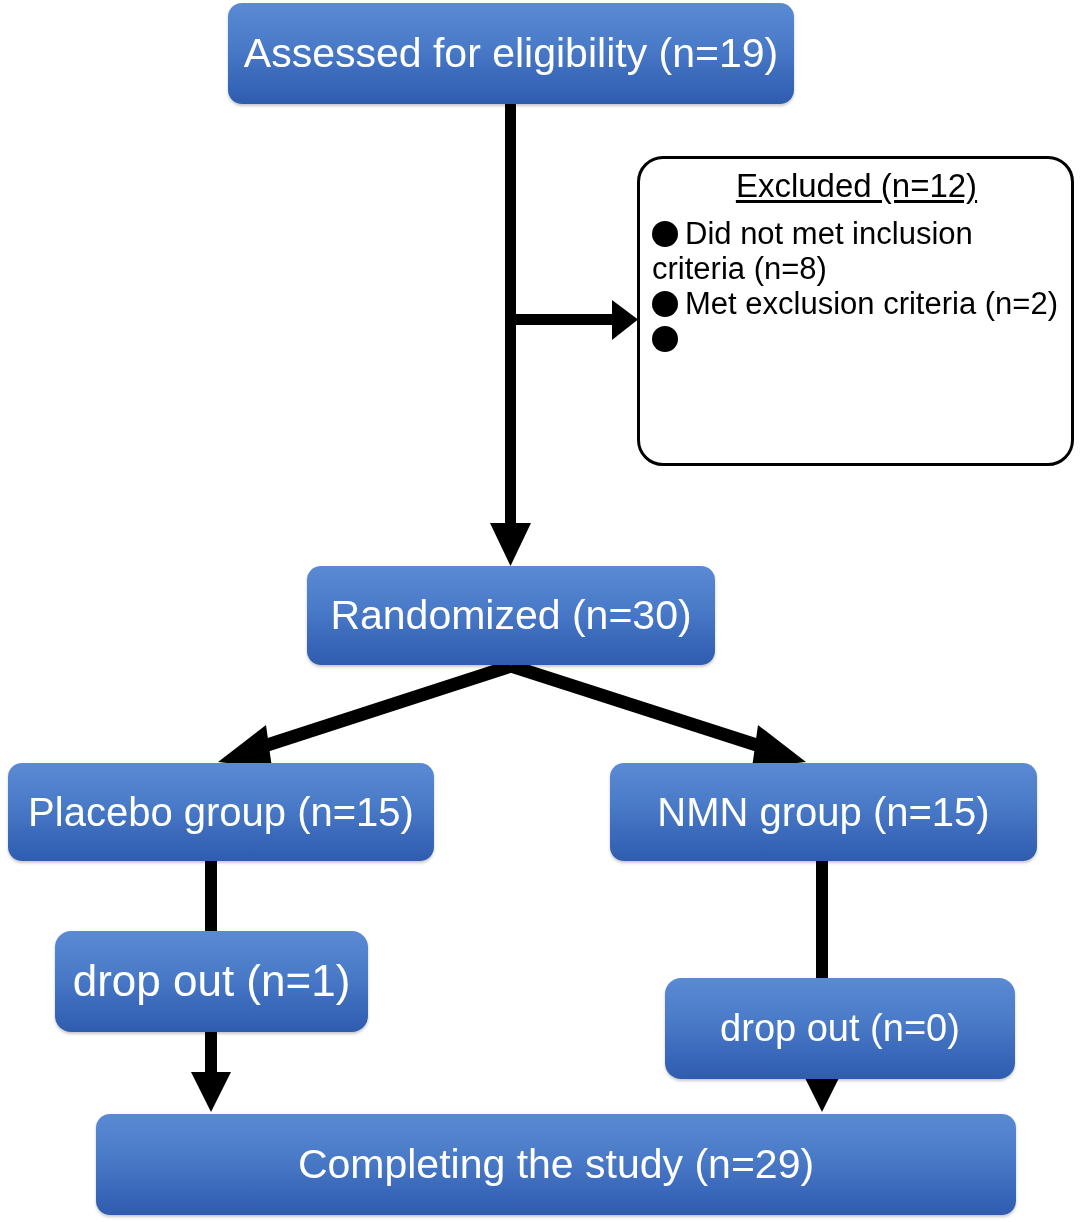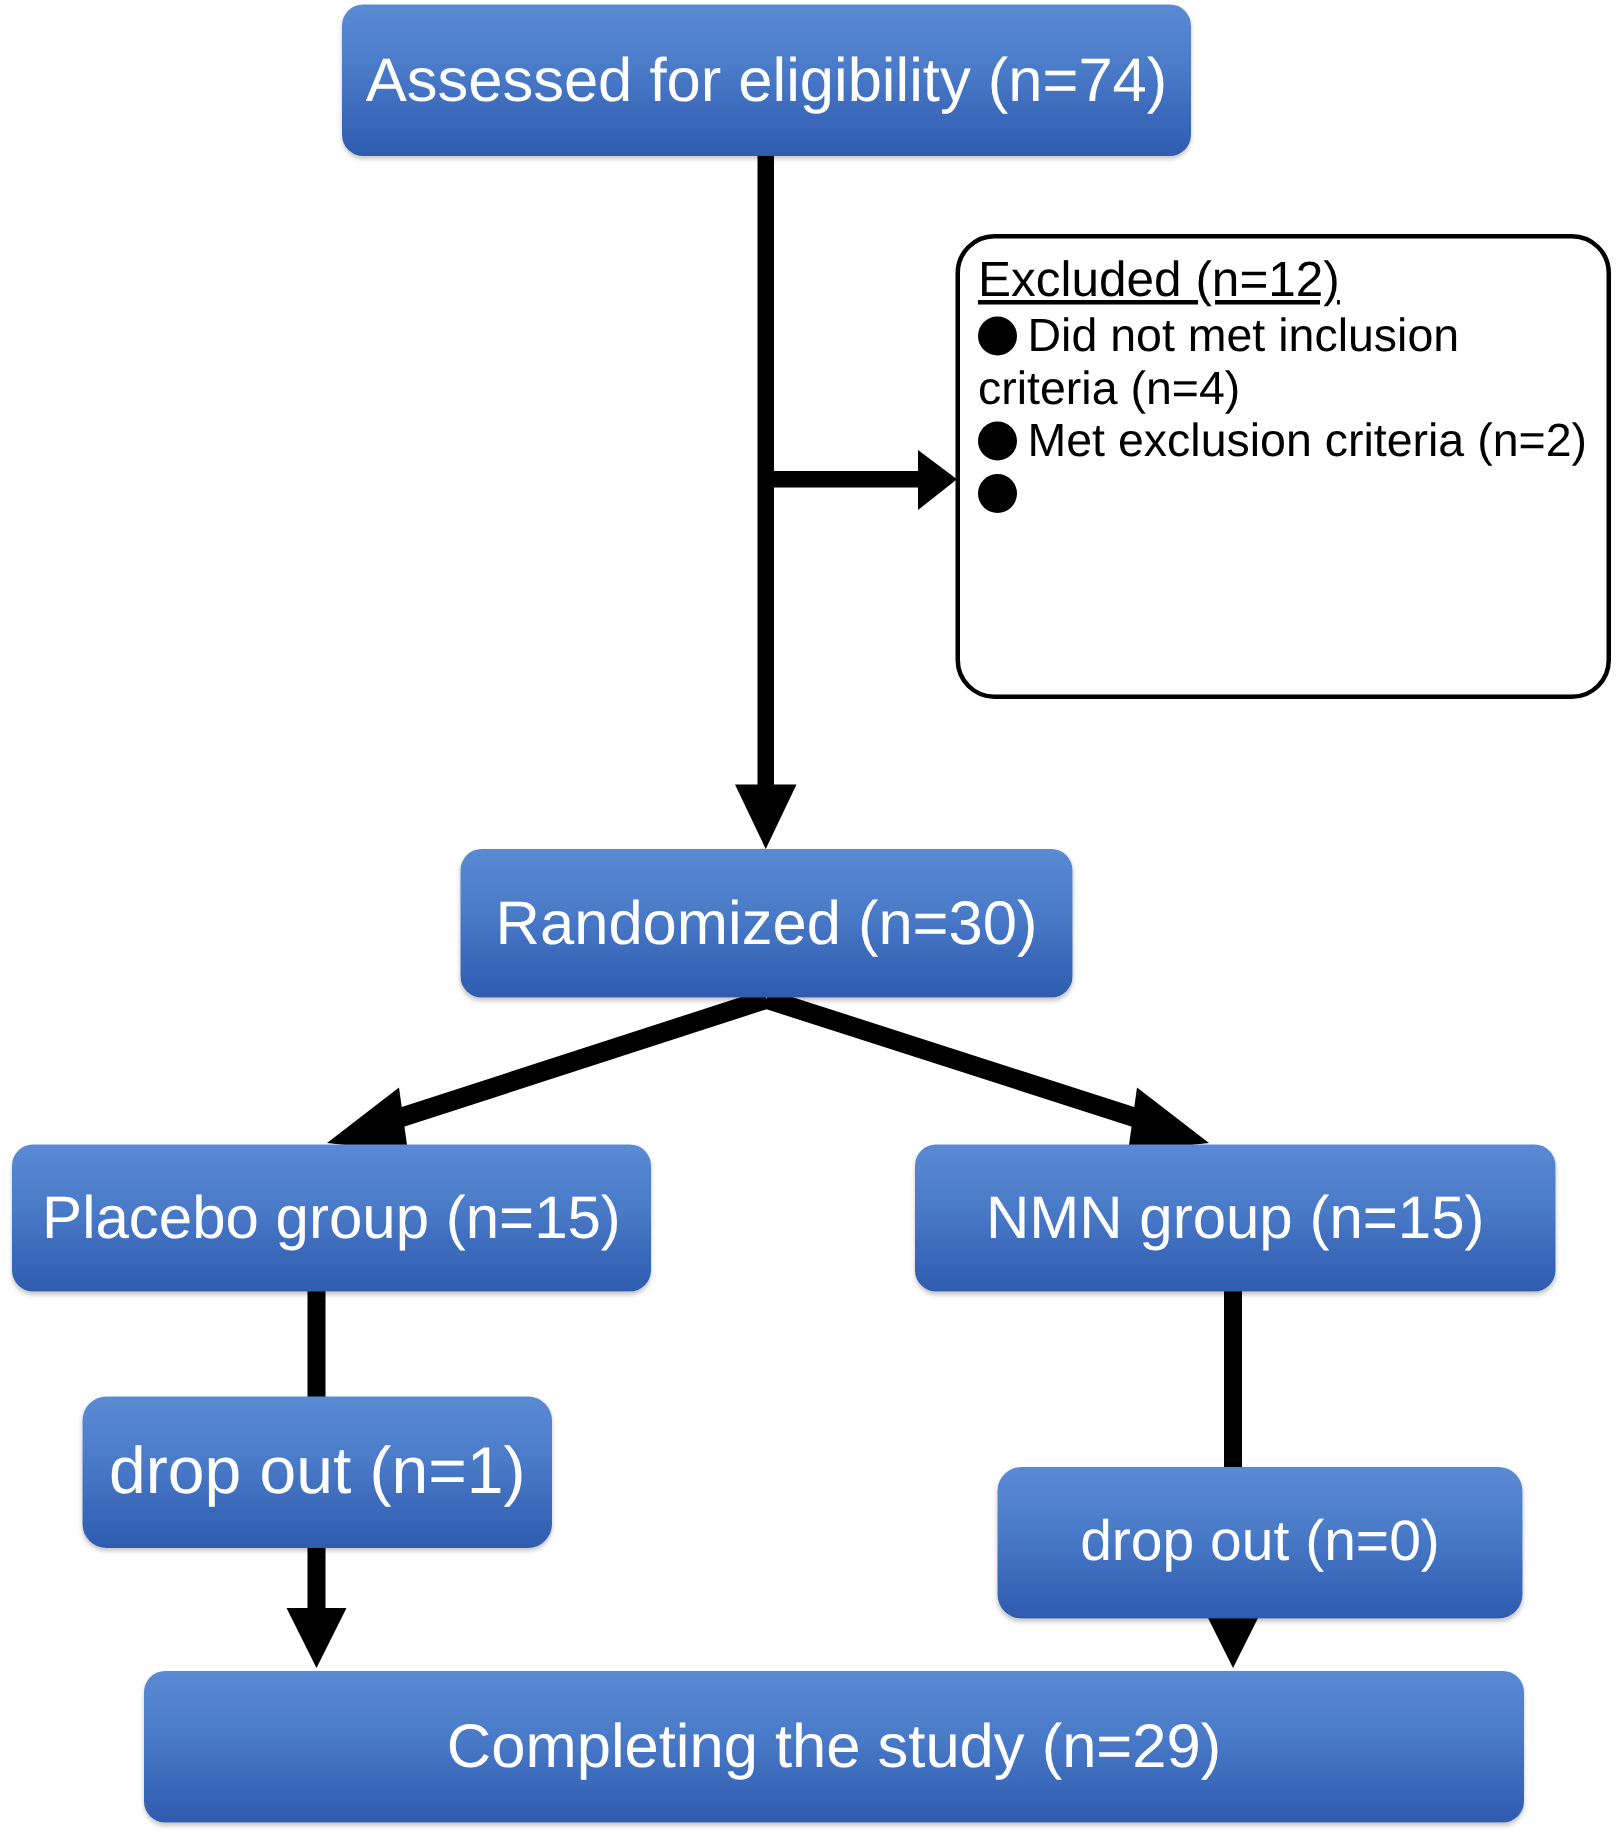--- a/index.html
+++ b/index.html
@@ -67,24 +67,25 @@
     height: 310px;
     background: #ffffff;
     border: 3px solid #000000;
     border-radius: 26px;
     color: #000000;
     padding: 8px 10px 6px 12px;
     font-size: 31px;
     line-height: 1.13;
   }
   #excluded-title {
+    text-align: center;
     text-decoration: underline;
     text-underline-offset: 3px;
     font-size: 33px;
-    margin-bottom: 2px;
+    margin-bottom: 12px;
   }
   .excl-item {
     display: block;
     text-indent: 0;
     margin: 0;
   }
   .bullet-dot {
     display: inline-block;
     width: 26px;
     height: 26px;
@@ -114,27 +115,27 @@
     <polygon points="806,762 758,725 752,768" fill="#000000"></polygon>
 
     <rect x="205" y="860" width="12" height="212" fill="#000000"></rect>
     <polygon points="191,1072 231,1072 211,1112" fill="#000000"></polygon>
 
     <rect x="816" y="860" width="12" height="212" fill="#000000"></rect>
     <polygon points="802,1072 842,1072 822,1112" fill="#000000"></polygon>
   </svg>
 
   <div class="node" id="node-assessed">
-    <span class="node-label">Assessed for eligibility (n=74)</span>
+    <span class="node-label">Assessed for eligibility (n=19)</span>
   </div>
 
   <div id="node-excluded">
     <div id="excluded-title">Excluded (n=12)</div>
     <div class="excl-item">
-      <span class="bullet-dot"></span><span>Did not met inclusion criteria (n=4)</span>
+      <span class="bullet-dot"></span><span>Did not met inclusion criteria (n=8)</span>
     </div>
     <div class="excl-item">
       <span class="bullet-dot"></span><span>Met exclusion criteria (n=2)</span>
     </div>
     <div class="excl-item">
       <span class="bullet-dot"></span>
     </div>
   </div>
 
   <div class="node" id="node-randomized">

